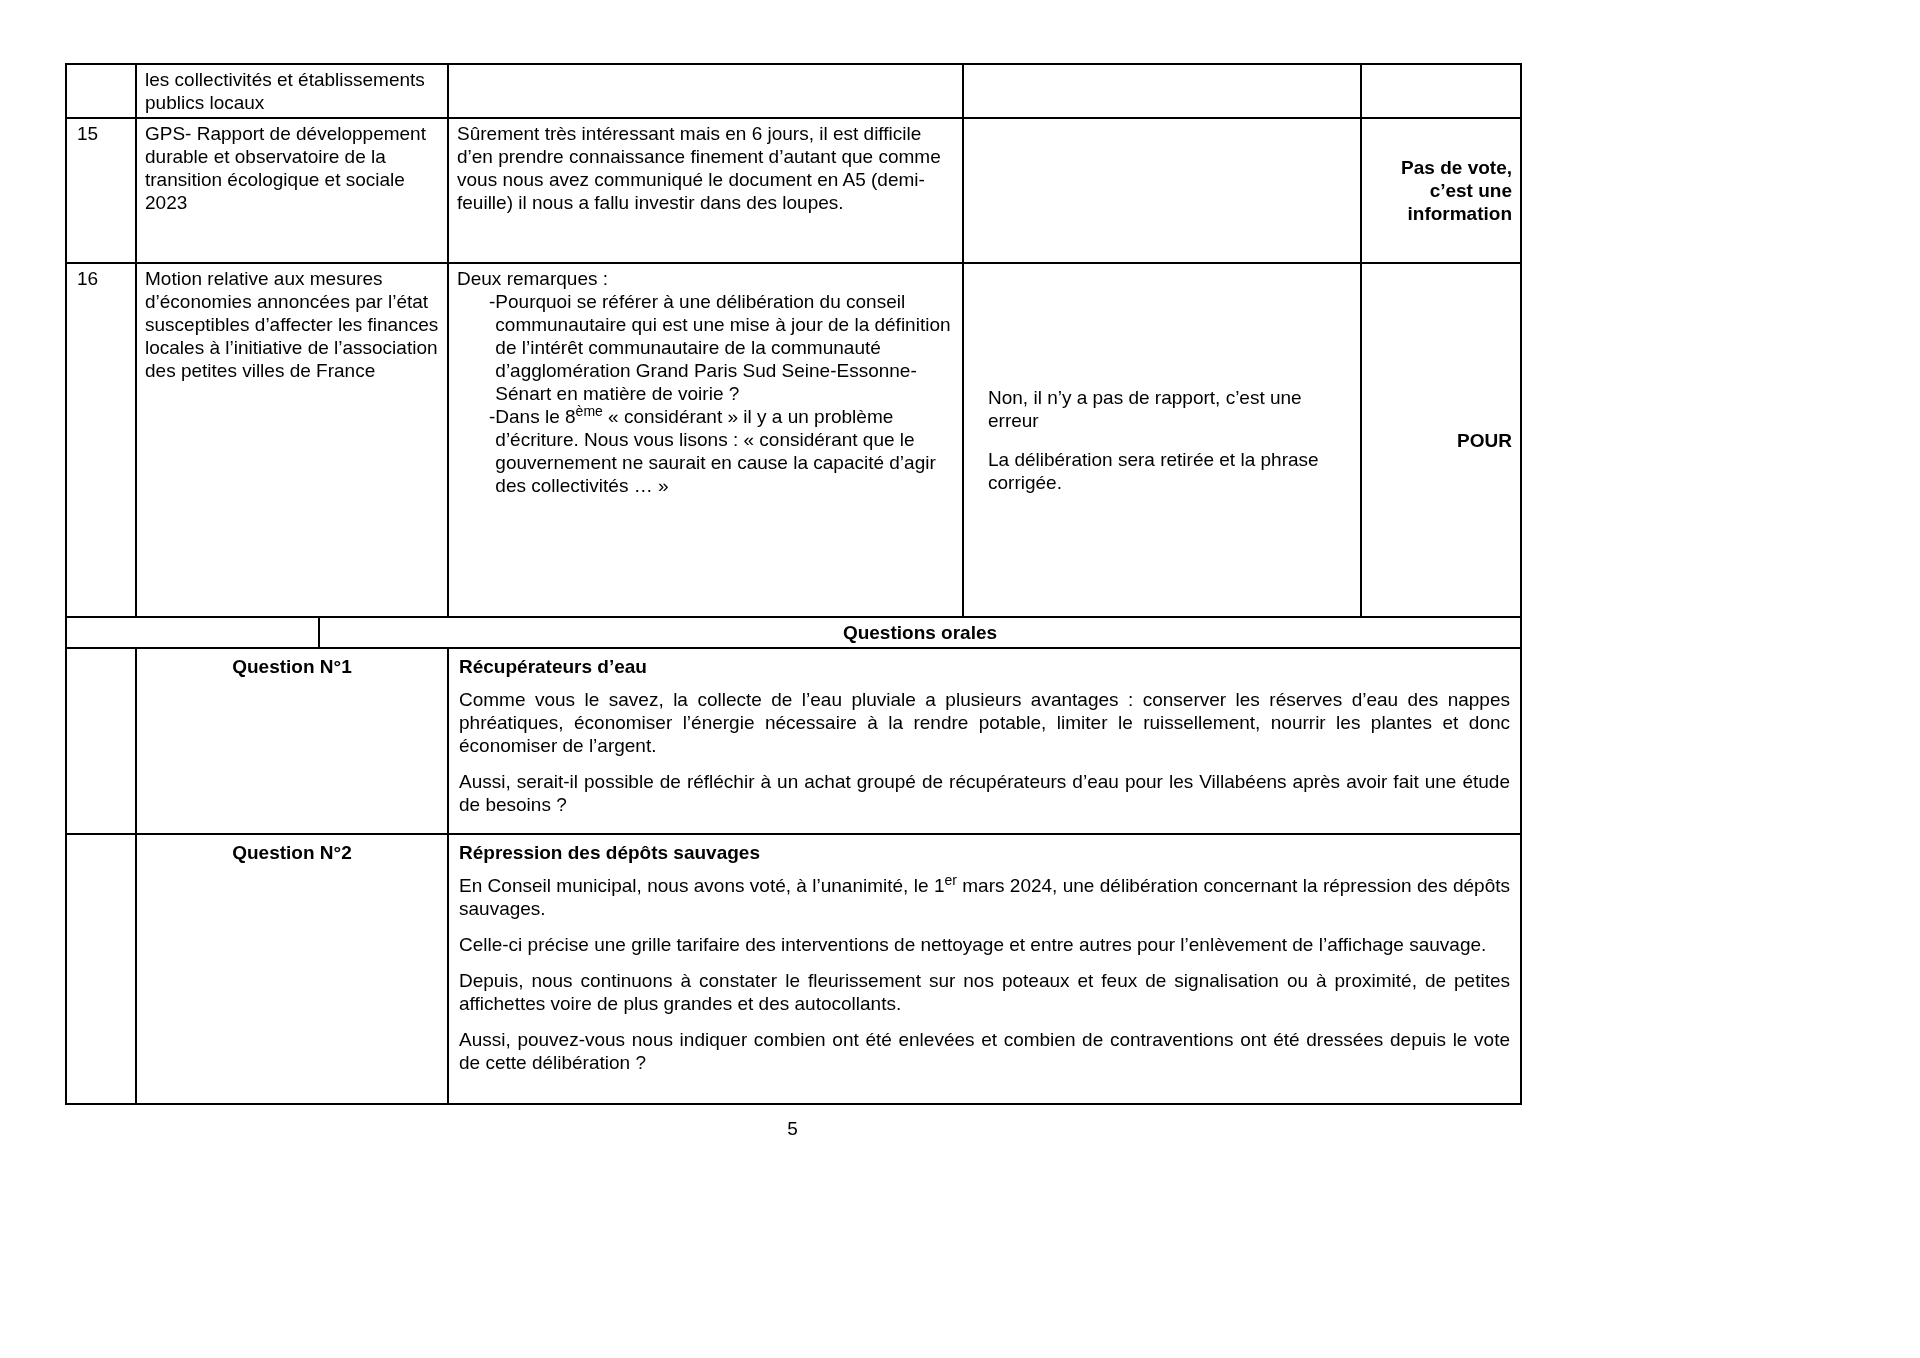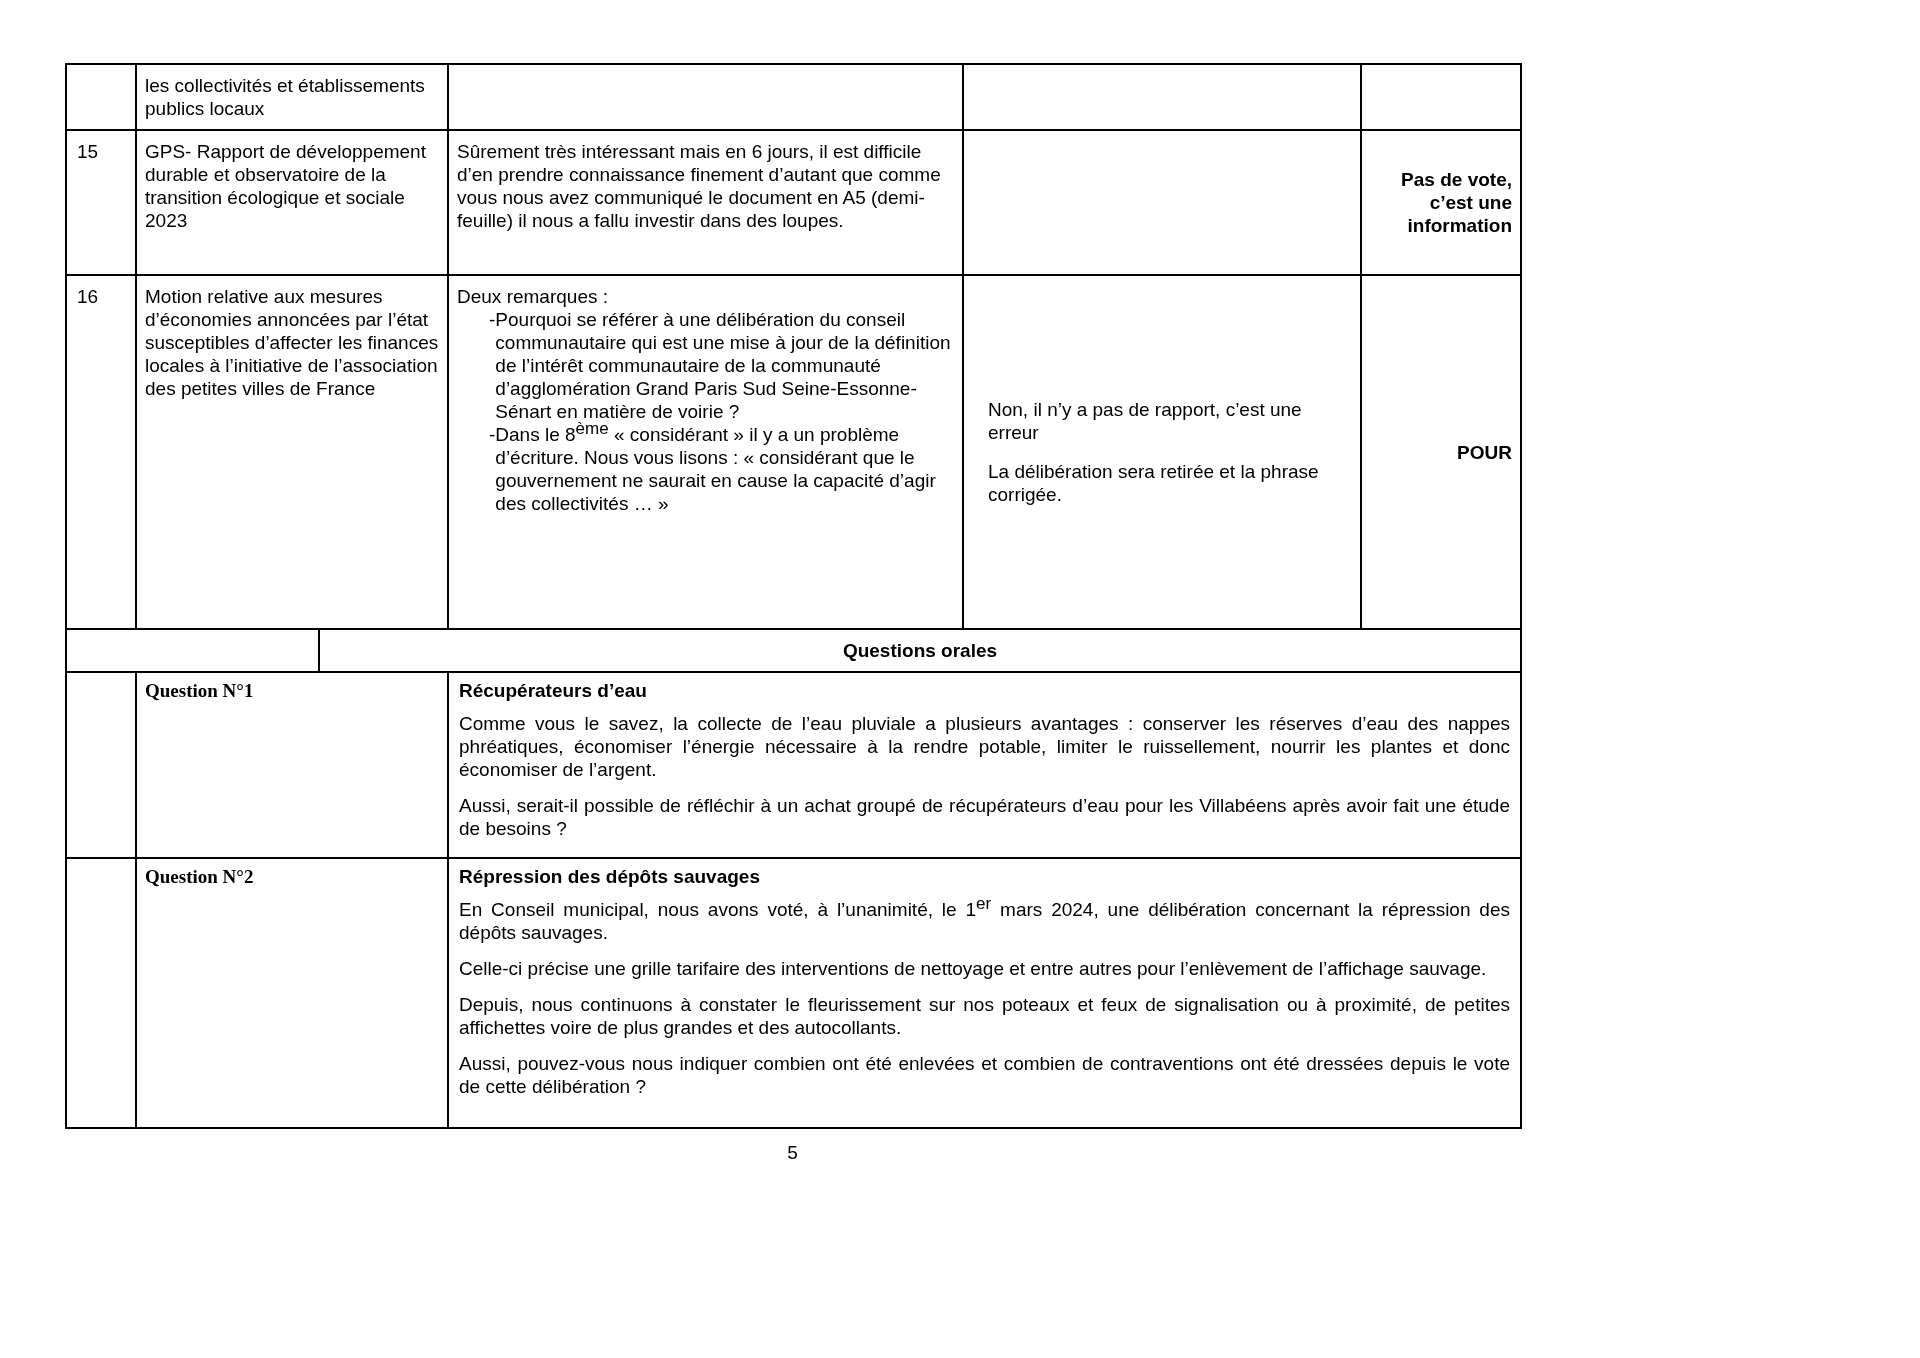--- a/index.html
+++ b/index.html
@@ -20,55 +20,54 @@
     top: 63px;
     width: 1455px;
   }
   table.main {
     border-collapse: collapse;
     table-layout: fixed;
     width: 1455px;
   }
   td {
     border: 2px solid #000;
-    padding: 9px 8px;
+    padding: 3px 8px;
     vertical-align: top;
     overflow: hidden;
   }
   .c-num { padding-left: 10px; }
   .c-vote {
     text-align: right;
     vertical-align: middle;
     font-weight: bold;
   }
   .c-response { vertical-align: middle; }
   .qheader-cell {
     text-align: center;
     vertical-align: middle;
     font-weight: bold;
   }
   .q-label {
     font-weight: bold;
-    text-align: left;
+    text-align: center;
     vertical-align: top;
     padding-top: 6px;
-    font-family: Liberation Serif, serif;
   }
   .q-content { padding: 4px 10px 4px 10px; }
   .q-title {
     font-weight: bold;
     margin: 2px 0 10px 0;
   }
   .para { margin: 0 0 13px 0; }
   .just { text-align: justify; }
   .bullet { display: flex; }
   .bullet .dash { flex: 0 0 34px; padding-left: 32px; }
   .bullet .btext { flex: 1; }
   sup {
-    font-size: 17px;
+    font-size: 14px;
     line-height: 0;
     vertical-align: super;
   }
   .resp-line { margin: 16px; }
   .page-number {
     width: 1455px;
     text-align: center;
     margin-top: 12px;
   }
 </style>

